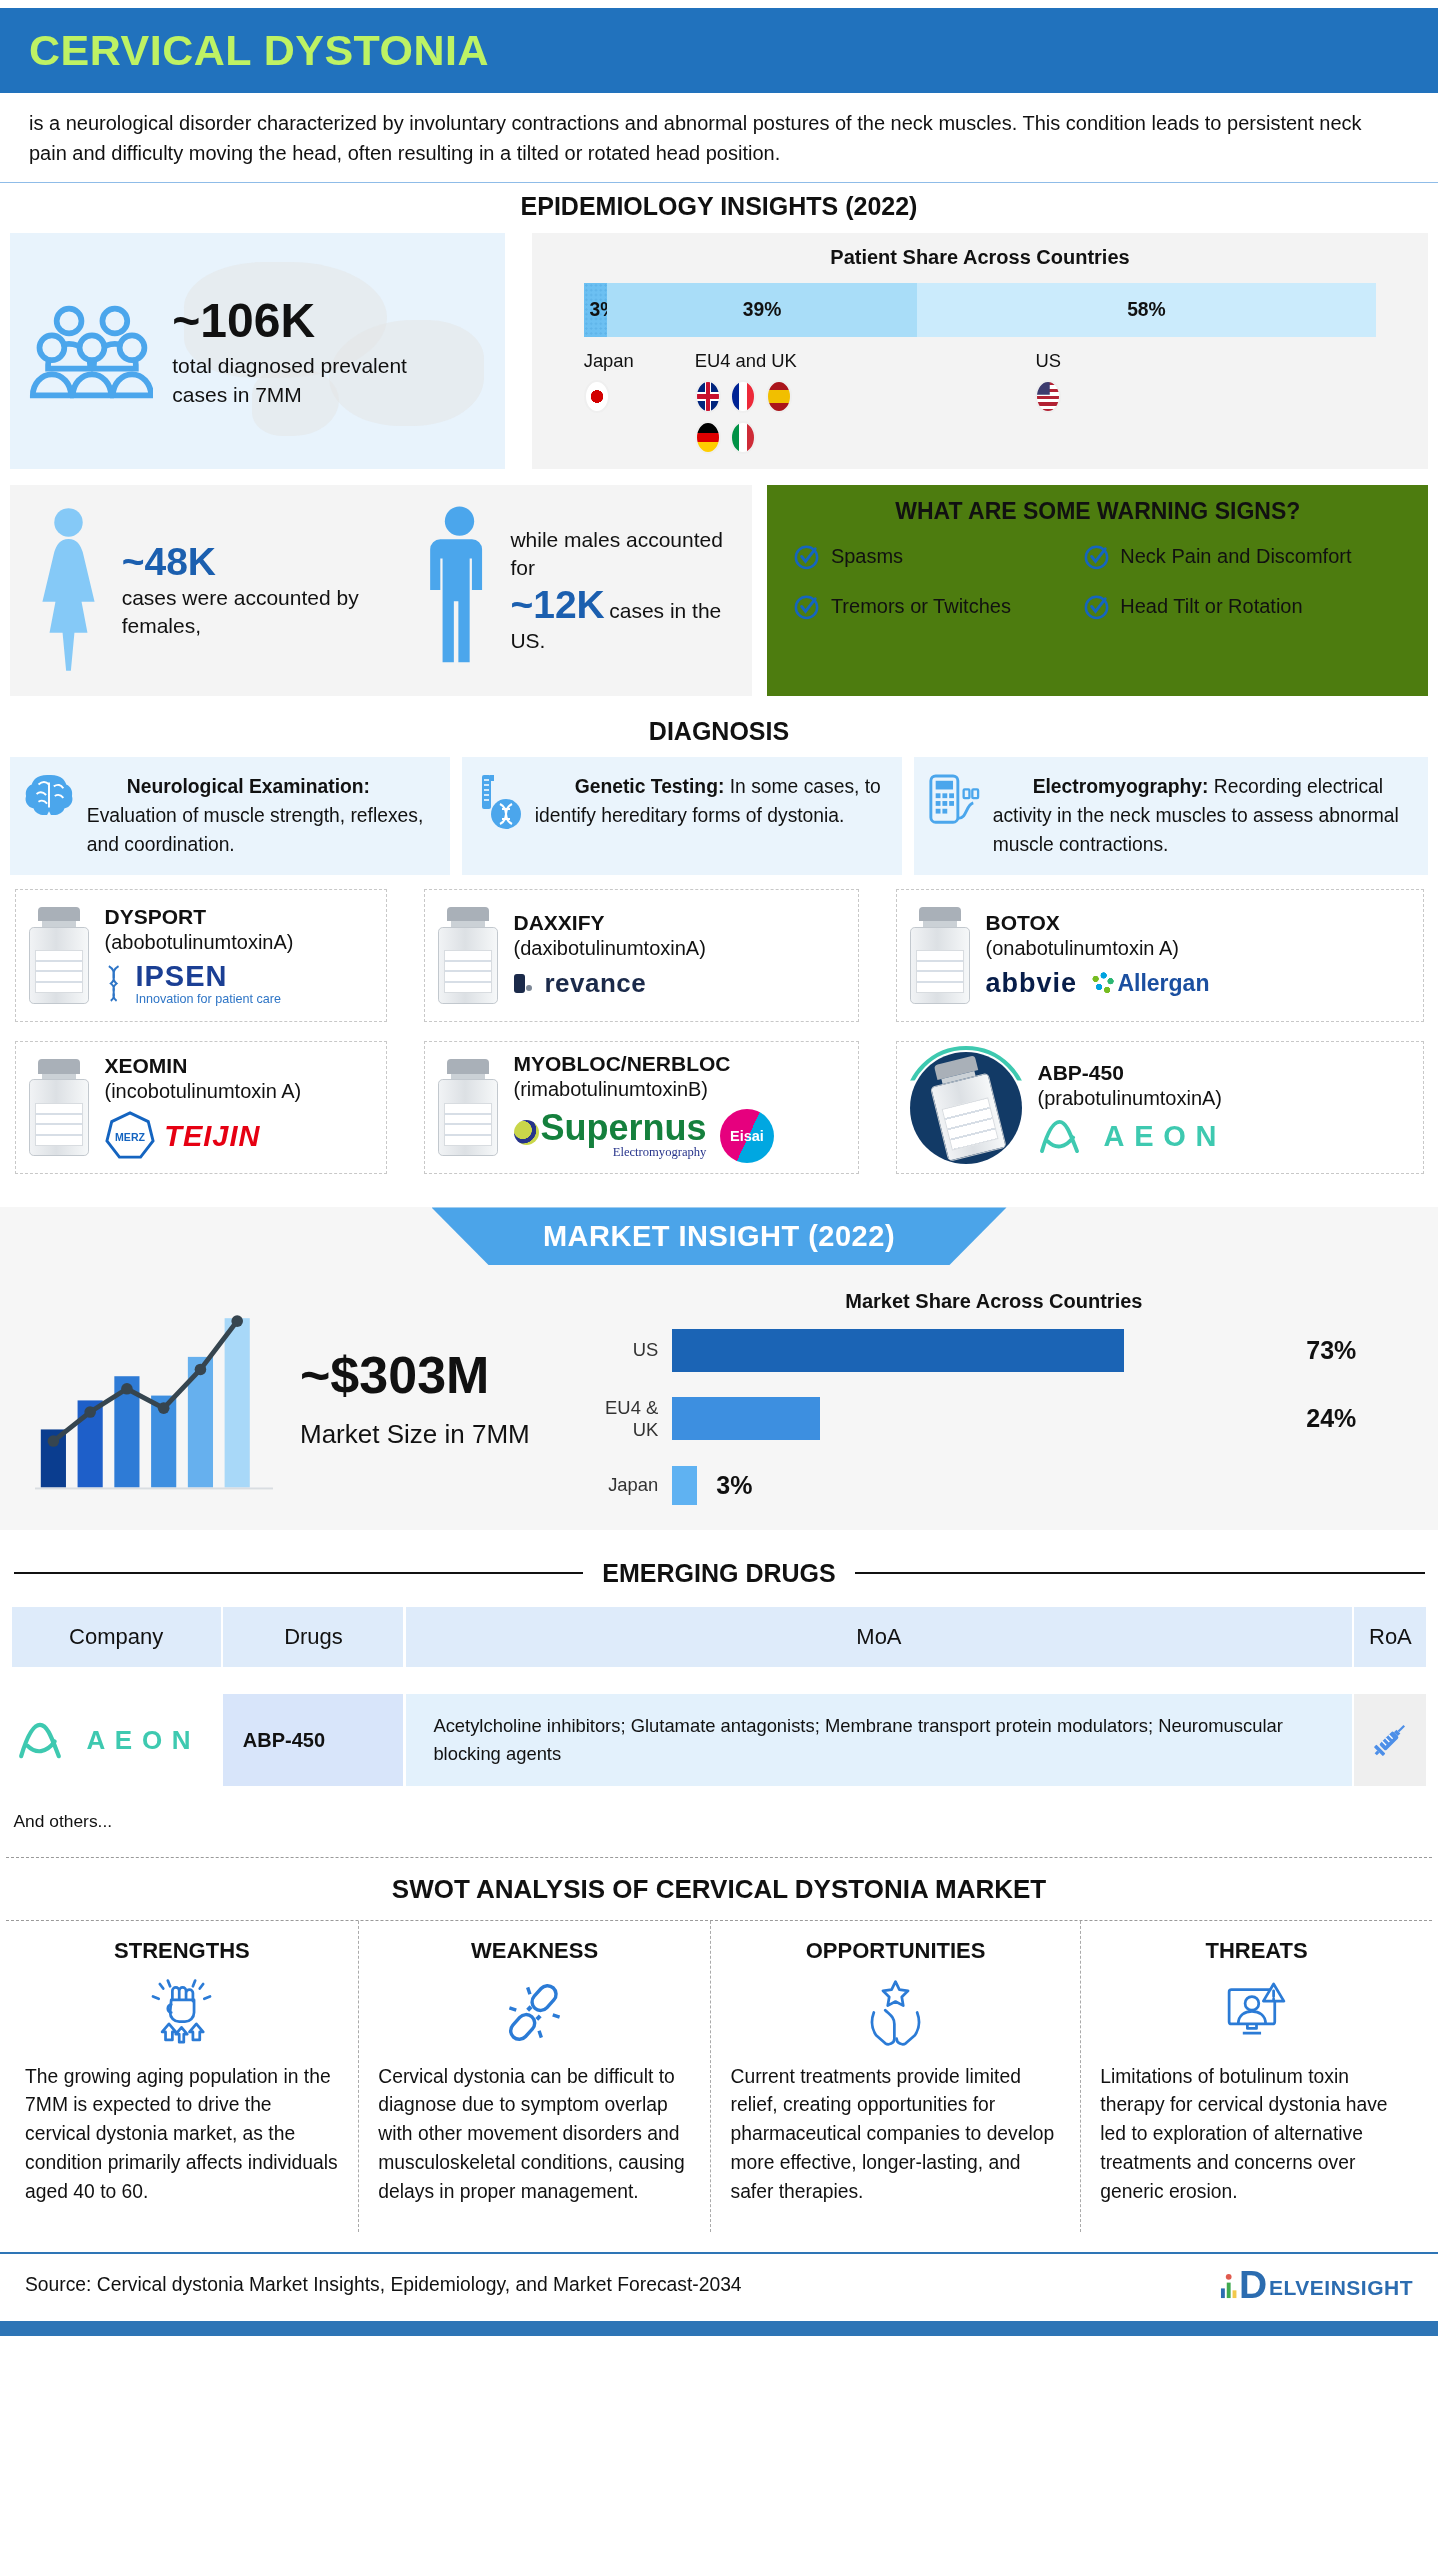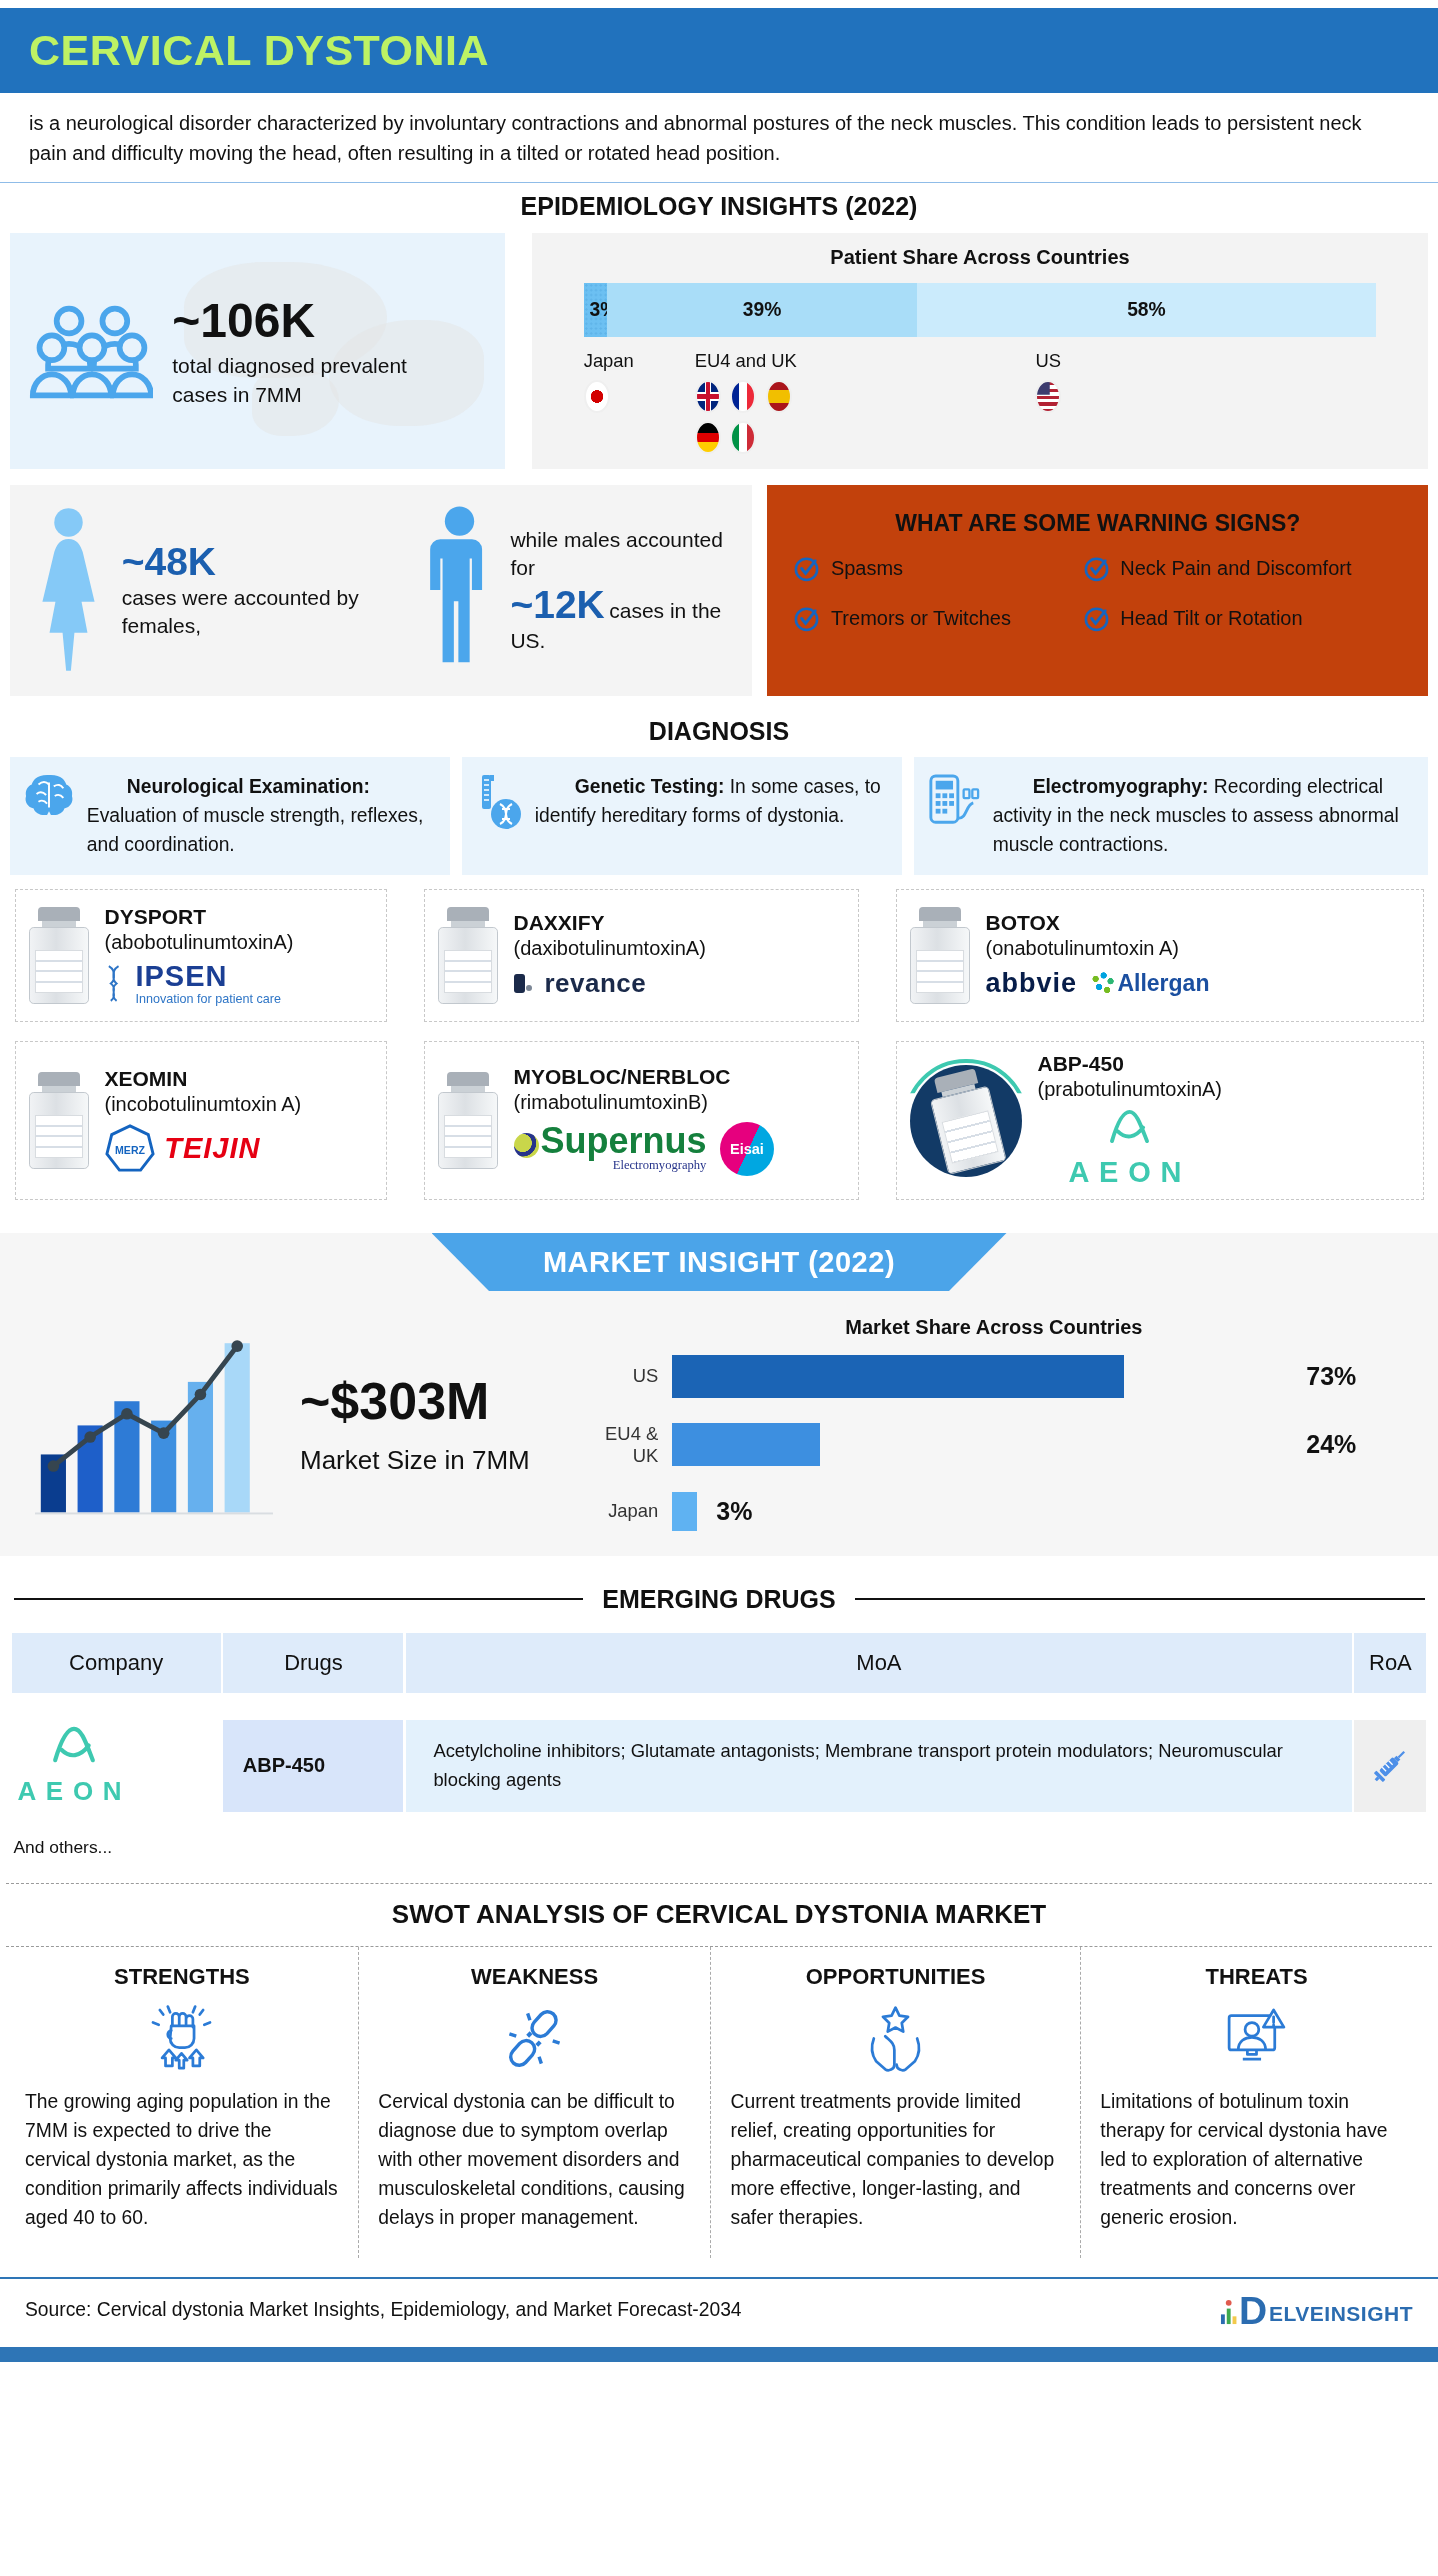--- a/index.html
+++ b/index.html
@@ -52,21 +52,21 @@
       #00247D; }
   .flag-us { background:
       linear-gradient(#3C3B6E,#3C3B6E) left top/58% 44% no-repeat,
       repeating-linear-gradient(180deg,#B22234 0 3.4px,#fff 3.4px 6.8px); }
 
   
   .gw-row { display:flex; gap:15.5px; margin:15.5px 9.7px 0; }
   .gender-card { flex:0 0 742px; background:#F4F4F4; padding:15.5px 17.4px; display:flex; align-items:center; gap:11.6px; }
   .g-num { font-size:39px; font-weight:800; color:#1B5FAF; }
   .g-text { font-size:21px; line-height:1.35; }
-  .warn-card { flex:1; background:#c2410c; padding:19px 25px; }
+  .warn-card { flex:1; background:#4d7c0f; padding:7px 25px; }
   .warn-title { text-align:center; font-weight:800; font-size:23px; margin:5.8px 0 17.4px; }
   .warn-grid { display:grid; grid-template-columns:1fr 1.15fr; gap:21px 9.7px; }
   .warn-item { display:flex; align-items:center; gap:9.7px; font-size:20px; }
 
   
   .diag-row { display:flex; gap:11.6px; padding:0 9.7px; }
   .diag-card { flex:1; background:#EAF4FC; padding:15.5px 13.5px; display:flex; gap:11.6px; align-items:flex-start; }
   .diag-text { font-size:19.3px; line-height:1.5; }
   .diag-text b { font-weight:800;margin-left:40px; }
 
@@ -104,21 +104,21 @@
                  radial-gradient(circle at 85% 40%, #2BB673 0 2.9px, transparent 3.4px),
                  radial-gradient(circle at 35% 65%, #00A3E0 0 2.9px, transparent 3.4px),
                  radial-gradient(circle at 70% 78%, #76BC21 0 2.9px, transparent 3.4px); }
   .lg-teijin { color:#E60012; font-size:29px; font-weight:800; font-style:italic; letter-spacing:1px; }
   .lg-supernus { color:#15803d; font-family:Liberation Sans, sans-serif; font-size:36px; font-weight:700; line-height:.9; }
   .lg-supsub { display:block; color:#27348B; font-size:12.6px; font-family:"Liberation Serif", serif; text-align:right; }
   .sup-orb { display:inline-block; width:25px; height:25px; border-radius:50%; margin-right:1.9px; vertical-align:-4.8px;
       background:radial-gradient(circle at 35% 40%, #C9D64A 0 40%, #27348B 42% 60%, #C9D64A 62%); }
   .eisai-orb { width:54px; height:54px; border-radius:50%; background:linear-gradient(115deg,#E6007E 0 52%,#00A7E1 52%); display:flex; align-items:center; justify-content:center; }
   .eisai-orb span { color:#fff; font-weight:800; font-size:14.5px; }
-  .lg-aeon { display:flex; align-items:center; gap:11px;flex-direction:column; }
+  .lg-aeon { display:flex; align-items:center; gap:23px; }
   .lg-aeon .word { color:#3EC9B0; font-size:29px; font-weight:700; letter-spacing:9.7px; }
   .merz-wrap { display:flex; align-items:center; gap:9.7px; }
 
   
   .mi-band { background:#F6F6F6; margin-top:33px; padding-bottom:25px; }
   .mi-banner { width:575px; margin:0 auto; background:#4BA4E9; clip-path:polygon(0 0,100% 0,90% 100%,10% 100%); height:58px; display:flex; align-items:center; justify-content:center; }
   .mi-banner span { color:#fff; font-size:29px; font-weight:800; letter-spacing:0.5px; }
   .mi-row { display:flex; align-items:center; padding:25px 33px 0; }
   .mi-size { margin-left:25px; }
   .mi-size .v { font-size:52px; font-weight:800; }

